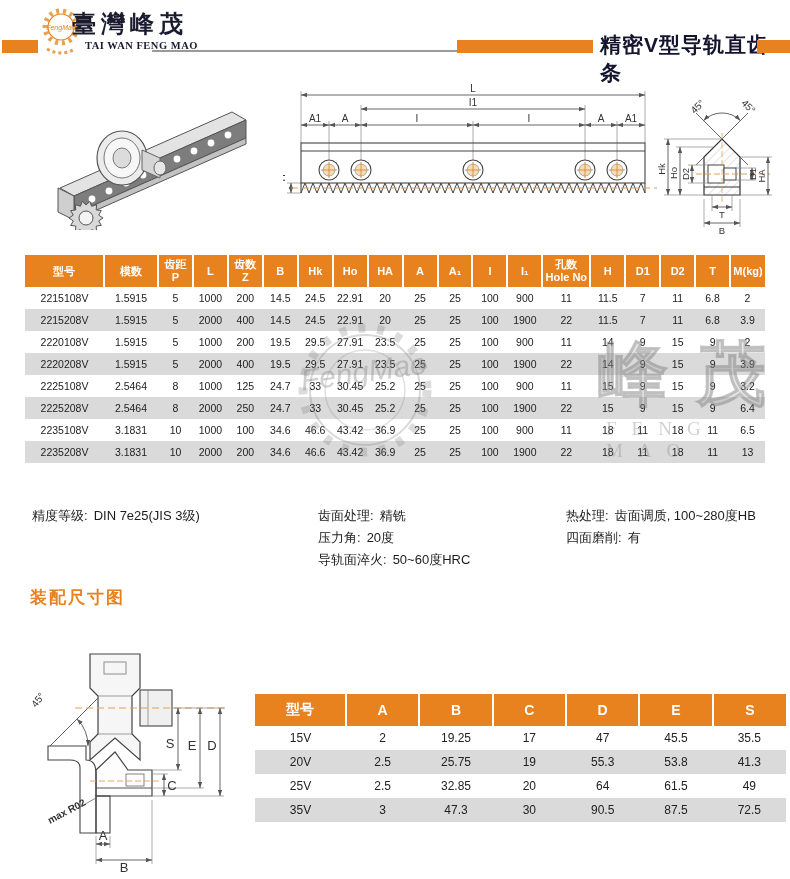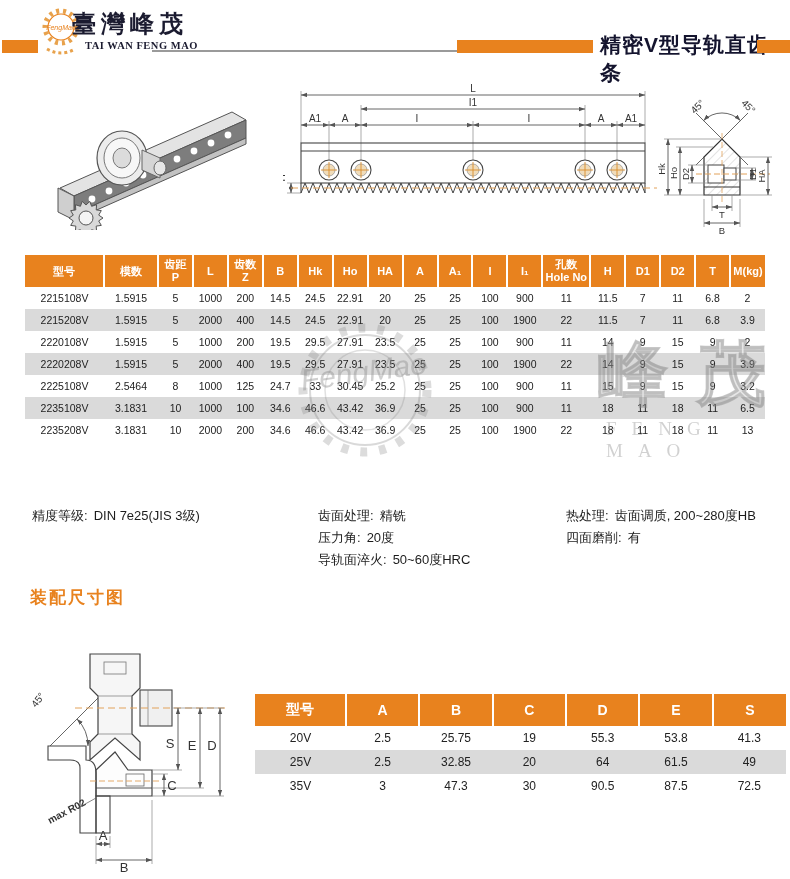--- a/index.html
+++ b/index.html
@@ -343,20 +343,41 @@
             <td>100</td>
             <td>900</td>
             <td>11</td>
             <td>15</td>
             <td>9</td>
             <td>15</td>
             <td>9</td>
             <td>3.2</td>
           </tr>
           <tr>
+            <td>2225208V</td>
+            <td>2.5464</td>
+            <td>8</td>
+            <td>2000</td>
+            <td>250</td>
+            <td>24.7</td>
+            <td>33</td>
+            <td>30.45</td>
+            <td>25.2</td>
+            <td>25</td>
+            <td>25</td>
+            <td>100</td>
+            <td>1900</td>
+            <td>22</td>
+            <td>15</td>
+            <td>9</td>
+            <td>15</td>
+            <td>9</td>
+            <td>6.4</td>
+          </tr>
+          <tr>
             <td>2235108V</td>
             <td>3.1831</td>
             <td>10</td>
             <td>1000</td>
             <td>100</td>
             <td>34.6</td>
             <td>46.6</td>
             <td>43.42</td>
             <td>36.9</td>
             <td>25</td>
@@ -406,21 +427,21 @@
 
   <div class="abs" style="left:32px;top:505px;">
       <div class="spec-line"><span class="spec-k">精度等级:</span><span>DIN 7e25(JIS 3级)</span></div>
     </div>
   <div class="abs" style="left:318px;top:505px;">
       <div class="spec-line"><span class="spec-k">齿面处理:</span><span>精铣</span></div>
       <div class="spec-line"><span class="spec-k">压力角:</span><span>20度</span></div>
       <div class="spec-line"><span class="spec-k">导轨面淬火:</span><span>50~60度HRC</span></div>
     </div>
   <div class="abs" style="left:566px;top:505px;">
-      <div class="spec-line"><span class="spec-k">热处理:</span><span>齿面调质, 200~280度HB</span></div>
+      <div class="spec-line"><span class="spec-k">热处理:</span><span>齿面调质, 100~280度HB</span></div>
       <div class="spec-line"><span class="spec-k">四面磨削:</span><span>有</span></div>
     </div>
 
   <div class="abs section-title" style="left:30px;top:586px;">装配尺寸图</div>
 
   <svg class="abs" style="left:20px;top:628px;" width="232" height="245" viewBox="0 0 232 245">
     <defs>
       <marker id="ar3" orient="auto-start-reverse" markerWidth="8" markerHeight="6" refX="7" refY="2.5">
         <path d="M0,0L7,2.5L0,5z" fill="#555"></path>
       </marker>
@@ -489,20 +510,29 @@
             <th>A</th>
             <th>B</th>
             <th>C</th>
             <th>D</th>
             <th>E</th>
             <th>S</th>
           </tr>
         </thead>
       <tbody>
           <tr>
+            <td>15V</td>
+            <td>2</td>
+            <td>19.25</td>
+            <td>17</td>
+            <td>47</td>
+            <td>45.5</td>
+            <td>35.5</td>
+          </tr>
+          <tr>
             <td>20V</td>
             <td>2.5</td>
             <td>25.75</td>
             <td>19</td>
             <td>55.3</td>
             <td>53.8</td>
             <td>41.3</td>
           </tr>
           <tr>
             <td>25V</td>

